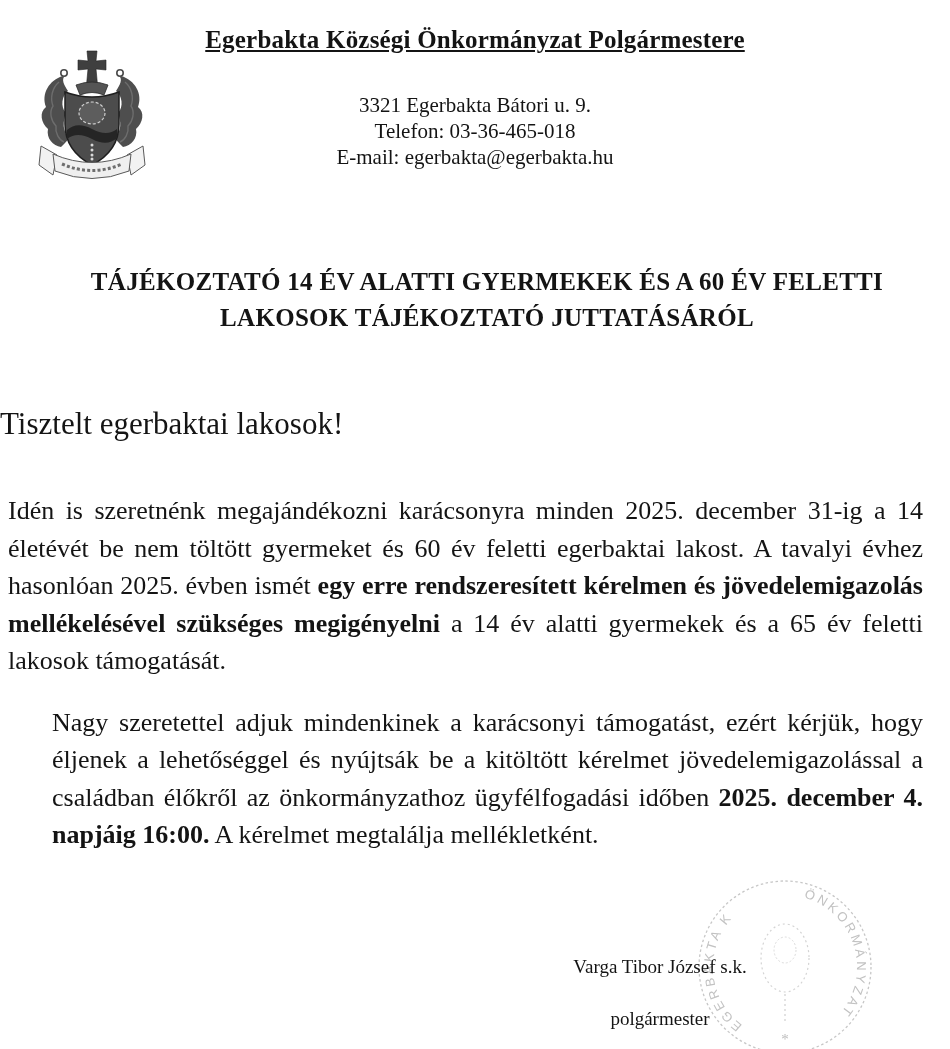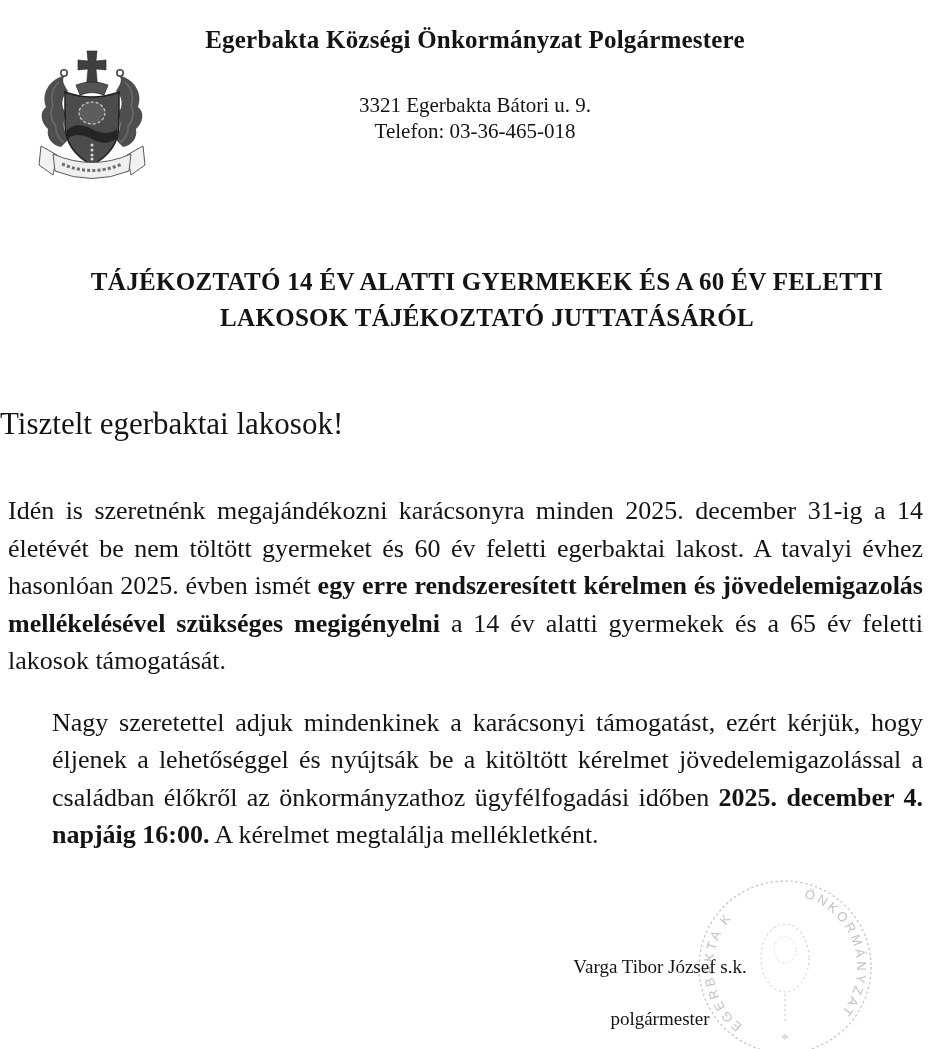--- a/index.html
+++ b/index.html
@@ -12,20 +12,21 @@
     font-family: "Liberation Serif", "DejaVu Serif", serif;
     color: #141414;
   }
   .header-title {
     position: absolute;
     top: 26px; left: 0; width: 100%;
     text-align: center;
     font-weight: bold;
     font-size: 25px;
     letter-spacing: 0.2px;
+    text-decoration: underline;
   }
   .coat-of-arms {
     position: absolute;
     left: 37px; top: 48px;
   }
   .header-contact {
     position: absolute;
     top: 92px; left: 0; width: 100%;
     text-align: center;
     font-size: 21px;
@@ -105,20 +106,21 @@
     <path d="M4 98 L20 107 L16 127 L2 117 Z" fill="#f2f2f2" stroke="#5a5a5a" stroke-width="1"></path>
     <path d="M106 98 L90 107 L94 127 L108 117 Z" fill="#f2f2f2" stroke="#5a5a5a" stroke-width="1"></path>
     <path d="M16 106 Q55 123 94 106 L92 123 Q55 138 18 123 Z" fill="#efefef" stroke="#5a5a5a" stroke-width="1"></path>
     <path d="M25 116 Q55 129 85 116" fill="none" stroke="#6e6e6e" stroke-width="3" stroke-dasharray="3 2.2"></path>
   </svg>
 
   <div class="header-title">Egerbakta Községi Önkormányzat Polgármestere</div>
   <div class="header-contact">
     <div>3321 Egerbakta Bátori u. 9.</div>
     <div>Telefon: 03-36-465-018</div>
+    <div>E-mail: egerbakta@egerbakta.hu</div>
   </div>
 
   <div class="doc-title">
     <div>TÁJÉKOZTATÓ 14 ÉV ALATTI GYERMEKEK ÉS A 60 ÉV FELETTI</div>
     <div>LAKOSOK TÁJÉKOZTATÓ JUTTATÁSÁRÓL</div>
   </div>
 
   <div class="salutation">Tisztelt egerbaktai lakosok!</div>
 
   <div class="body-text">

